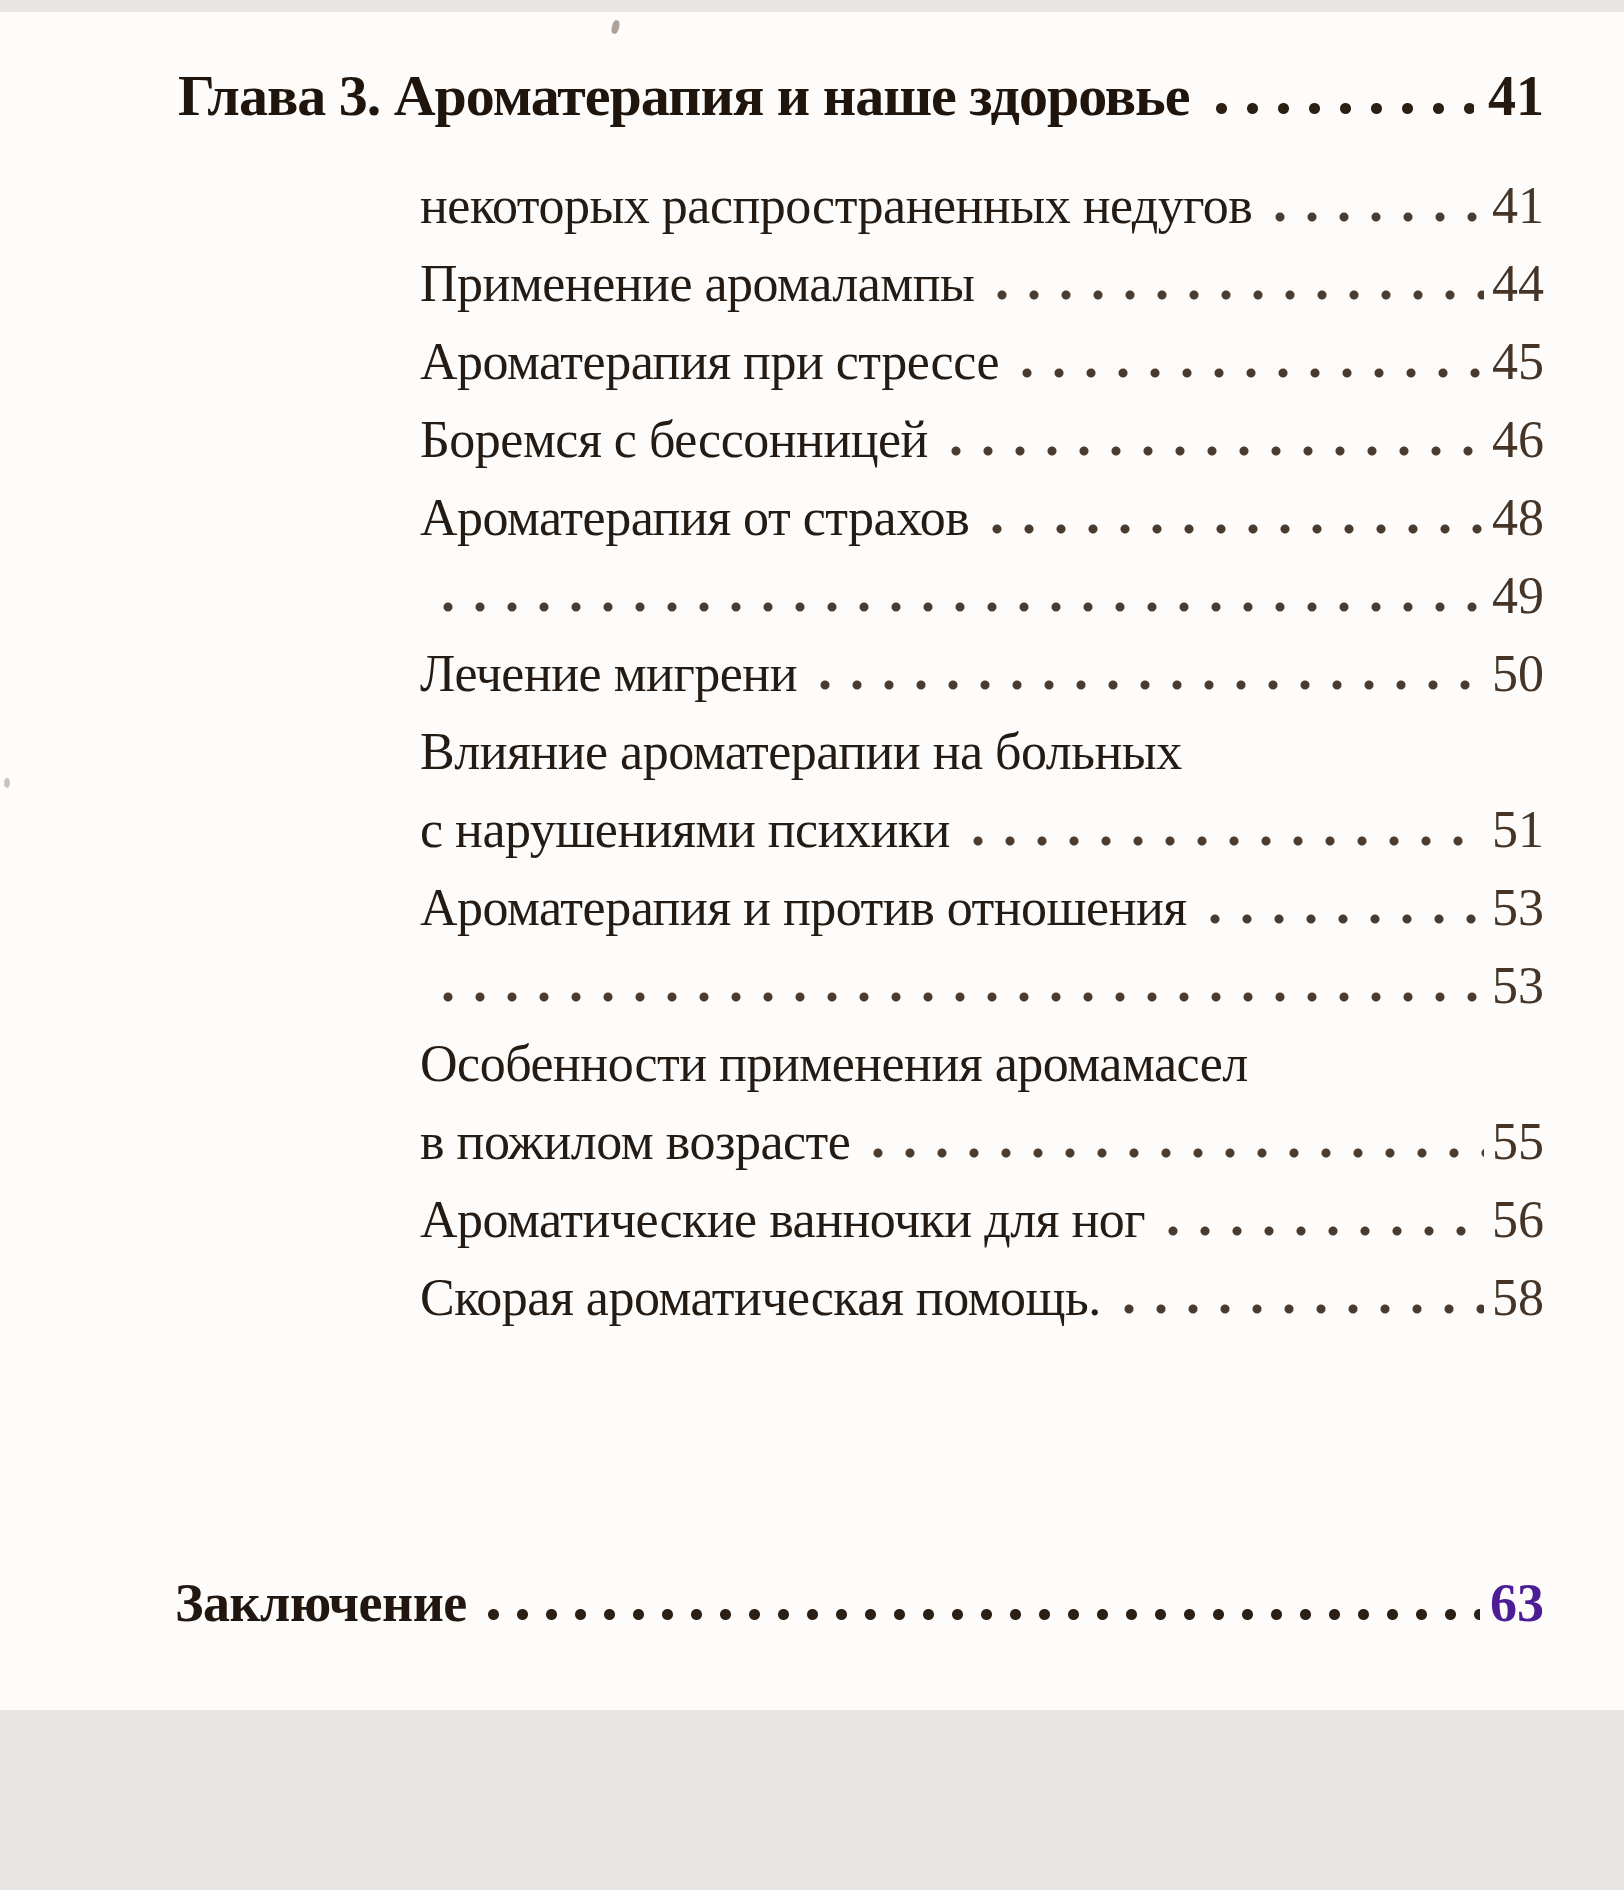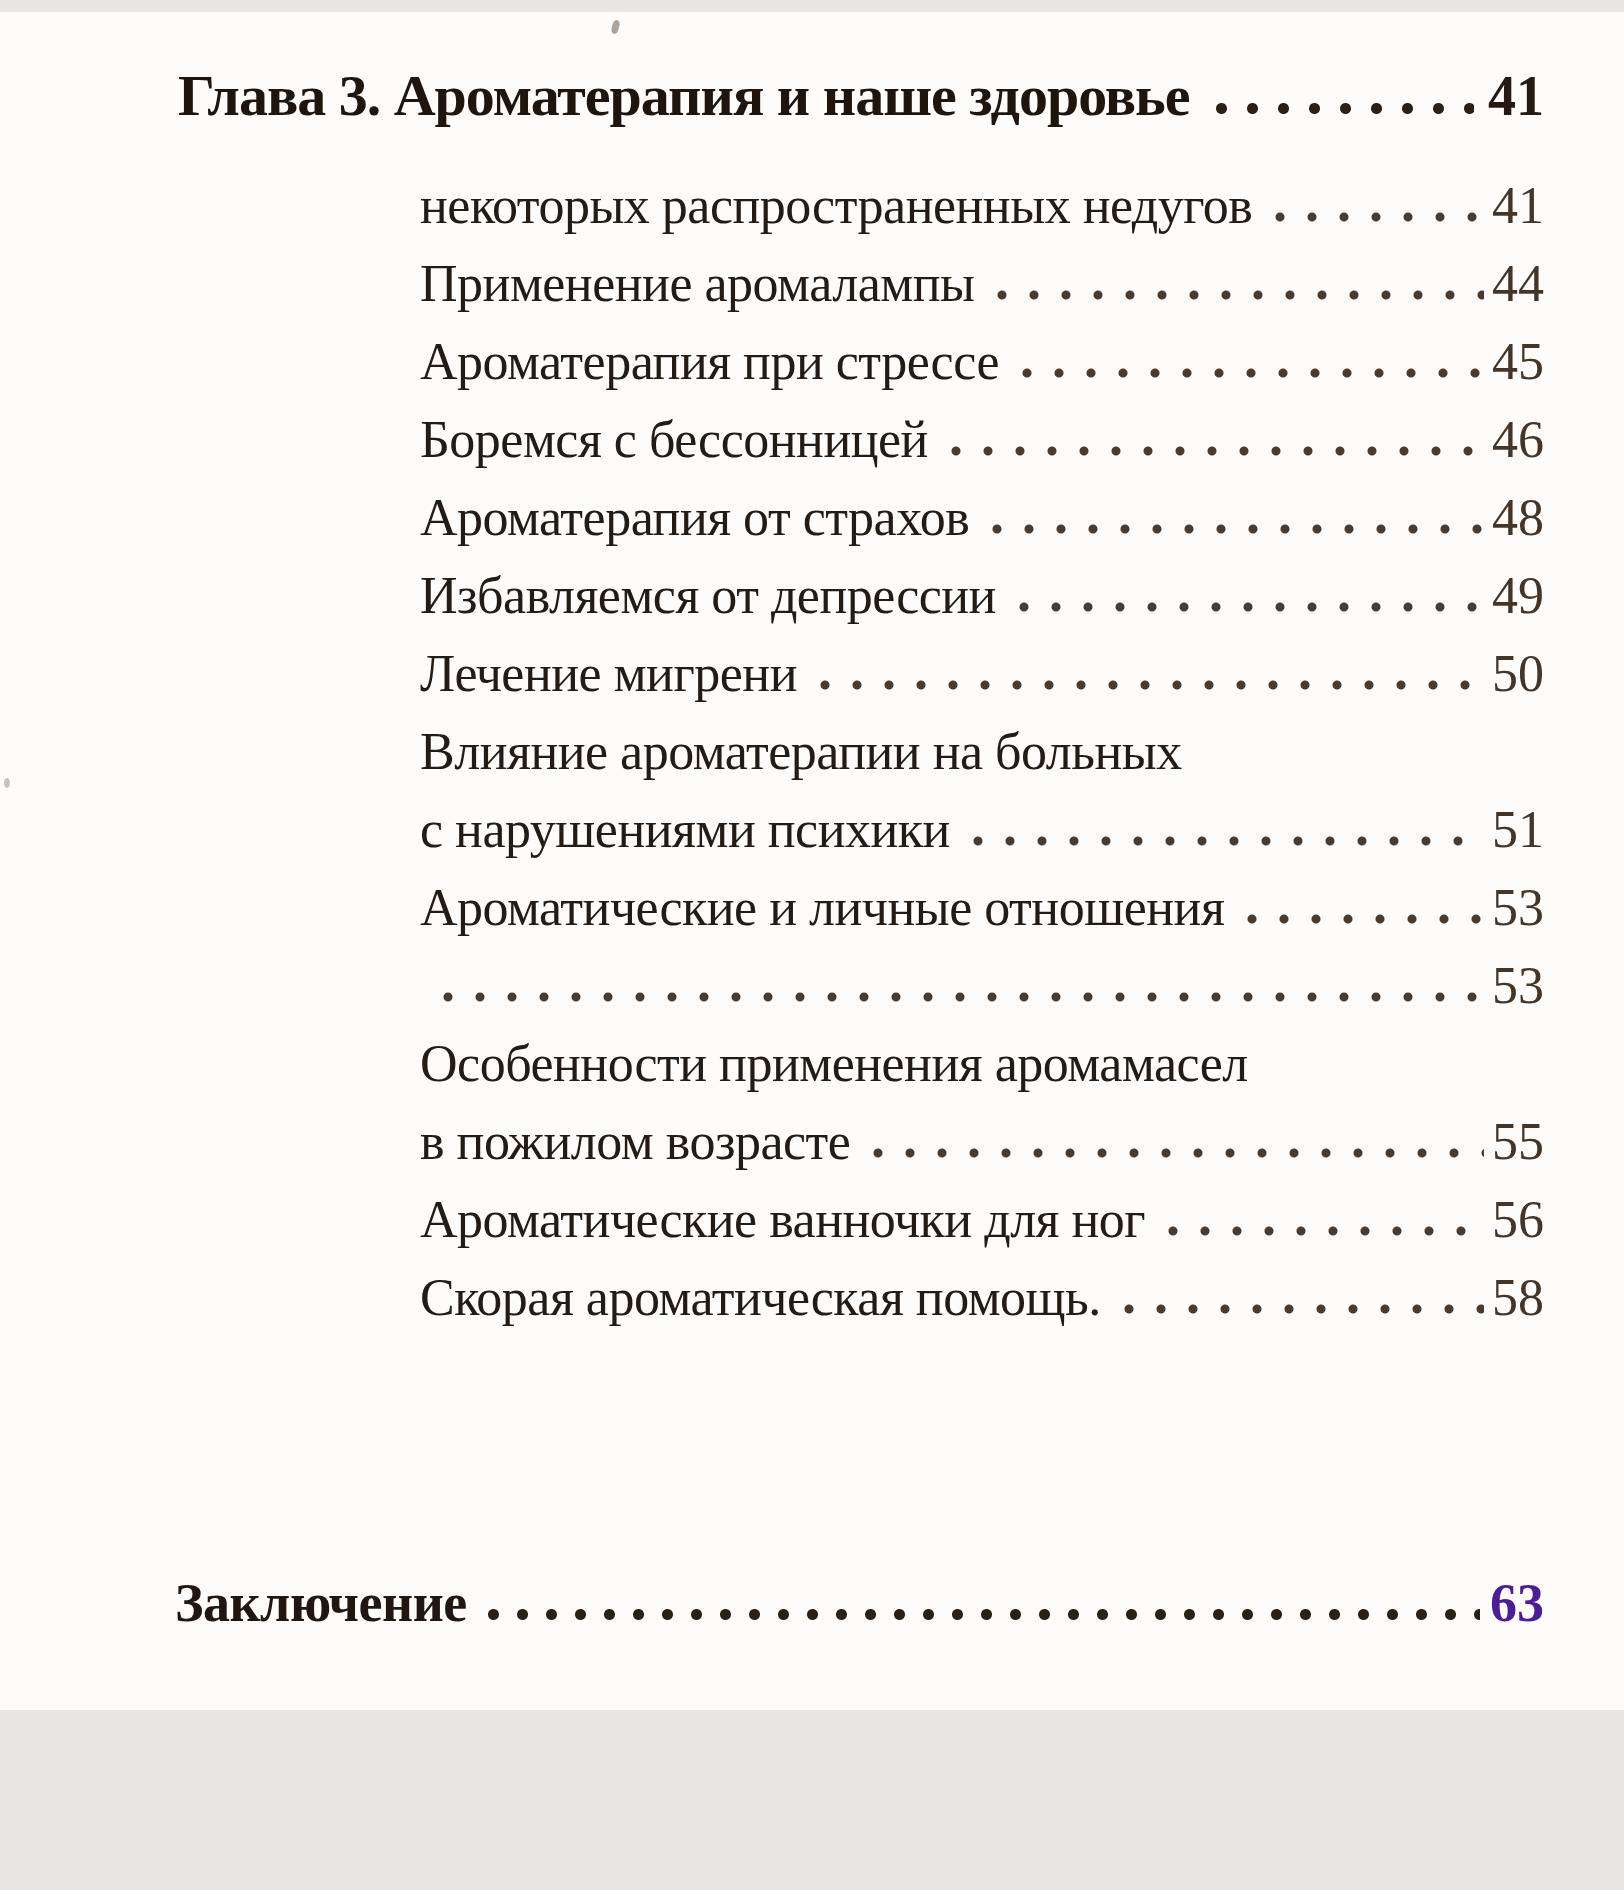--- a/index.html
+++ b/index.html
@@ -112,39 +112,38 @@
         <span class="toc-label">Боремся с бессонницей</span>
         <span class="leader"></span>
         <span class="toc-page">46</span>
       </div>
       <div class="toc-line">
         <span class="toc-label">Ароматерапия от страхов</span>
         <span class="leader"></span>
         <span class="toc-page">48</span>
       </div>
       <div class="toc-line">
-        <span class="toc-label">Избавляемся от депрессии</span>
         <span class="leader"></span>
         <span class="toc-page">49</span>
       </div>
       <div class="toc-line">
         <span class="toc-label">Лечение мигрени</span>
         <span class="leader"></span>
         <span class="toc-page">50</span>
       </div>
       <div class="toc-line">
         <span class="toc-label">Влияние ароматерапии на больных</span>
       </div>
       <div class="toc-line">
         <span class="toc-label">с нарушениями психики</span>
         <span class="leader"></span>
         <span class="toc-page">51</span>
       </div>
       <div class="toc-line">
-        <span class="toc-label">Ароматические и личные отношения</span>
+        <span class="toc-label">Ароматерапия и против отношения</span>
         <span class="leader"></span>
         <span class="toc-page">53</span>
       </div>
       <div class="toc-line">
         <span class="leader"></span>
         <span class="toc-page">53</span>
       </div>
       <div class="toc-line">
         <span class="toc-label">Особенности применения аромамасел</span>
       </div>

